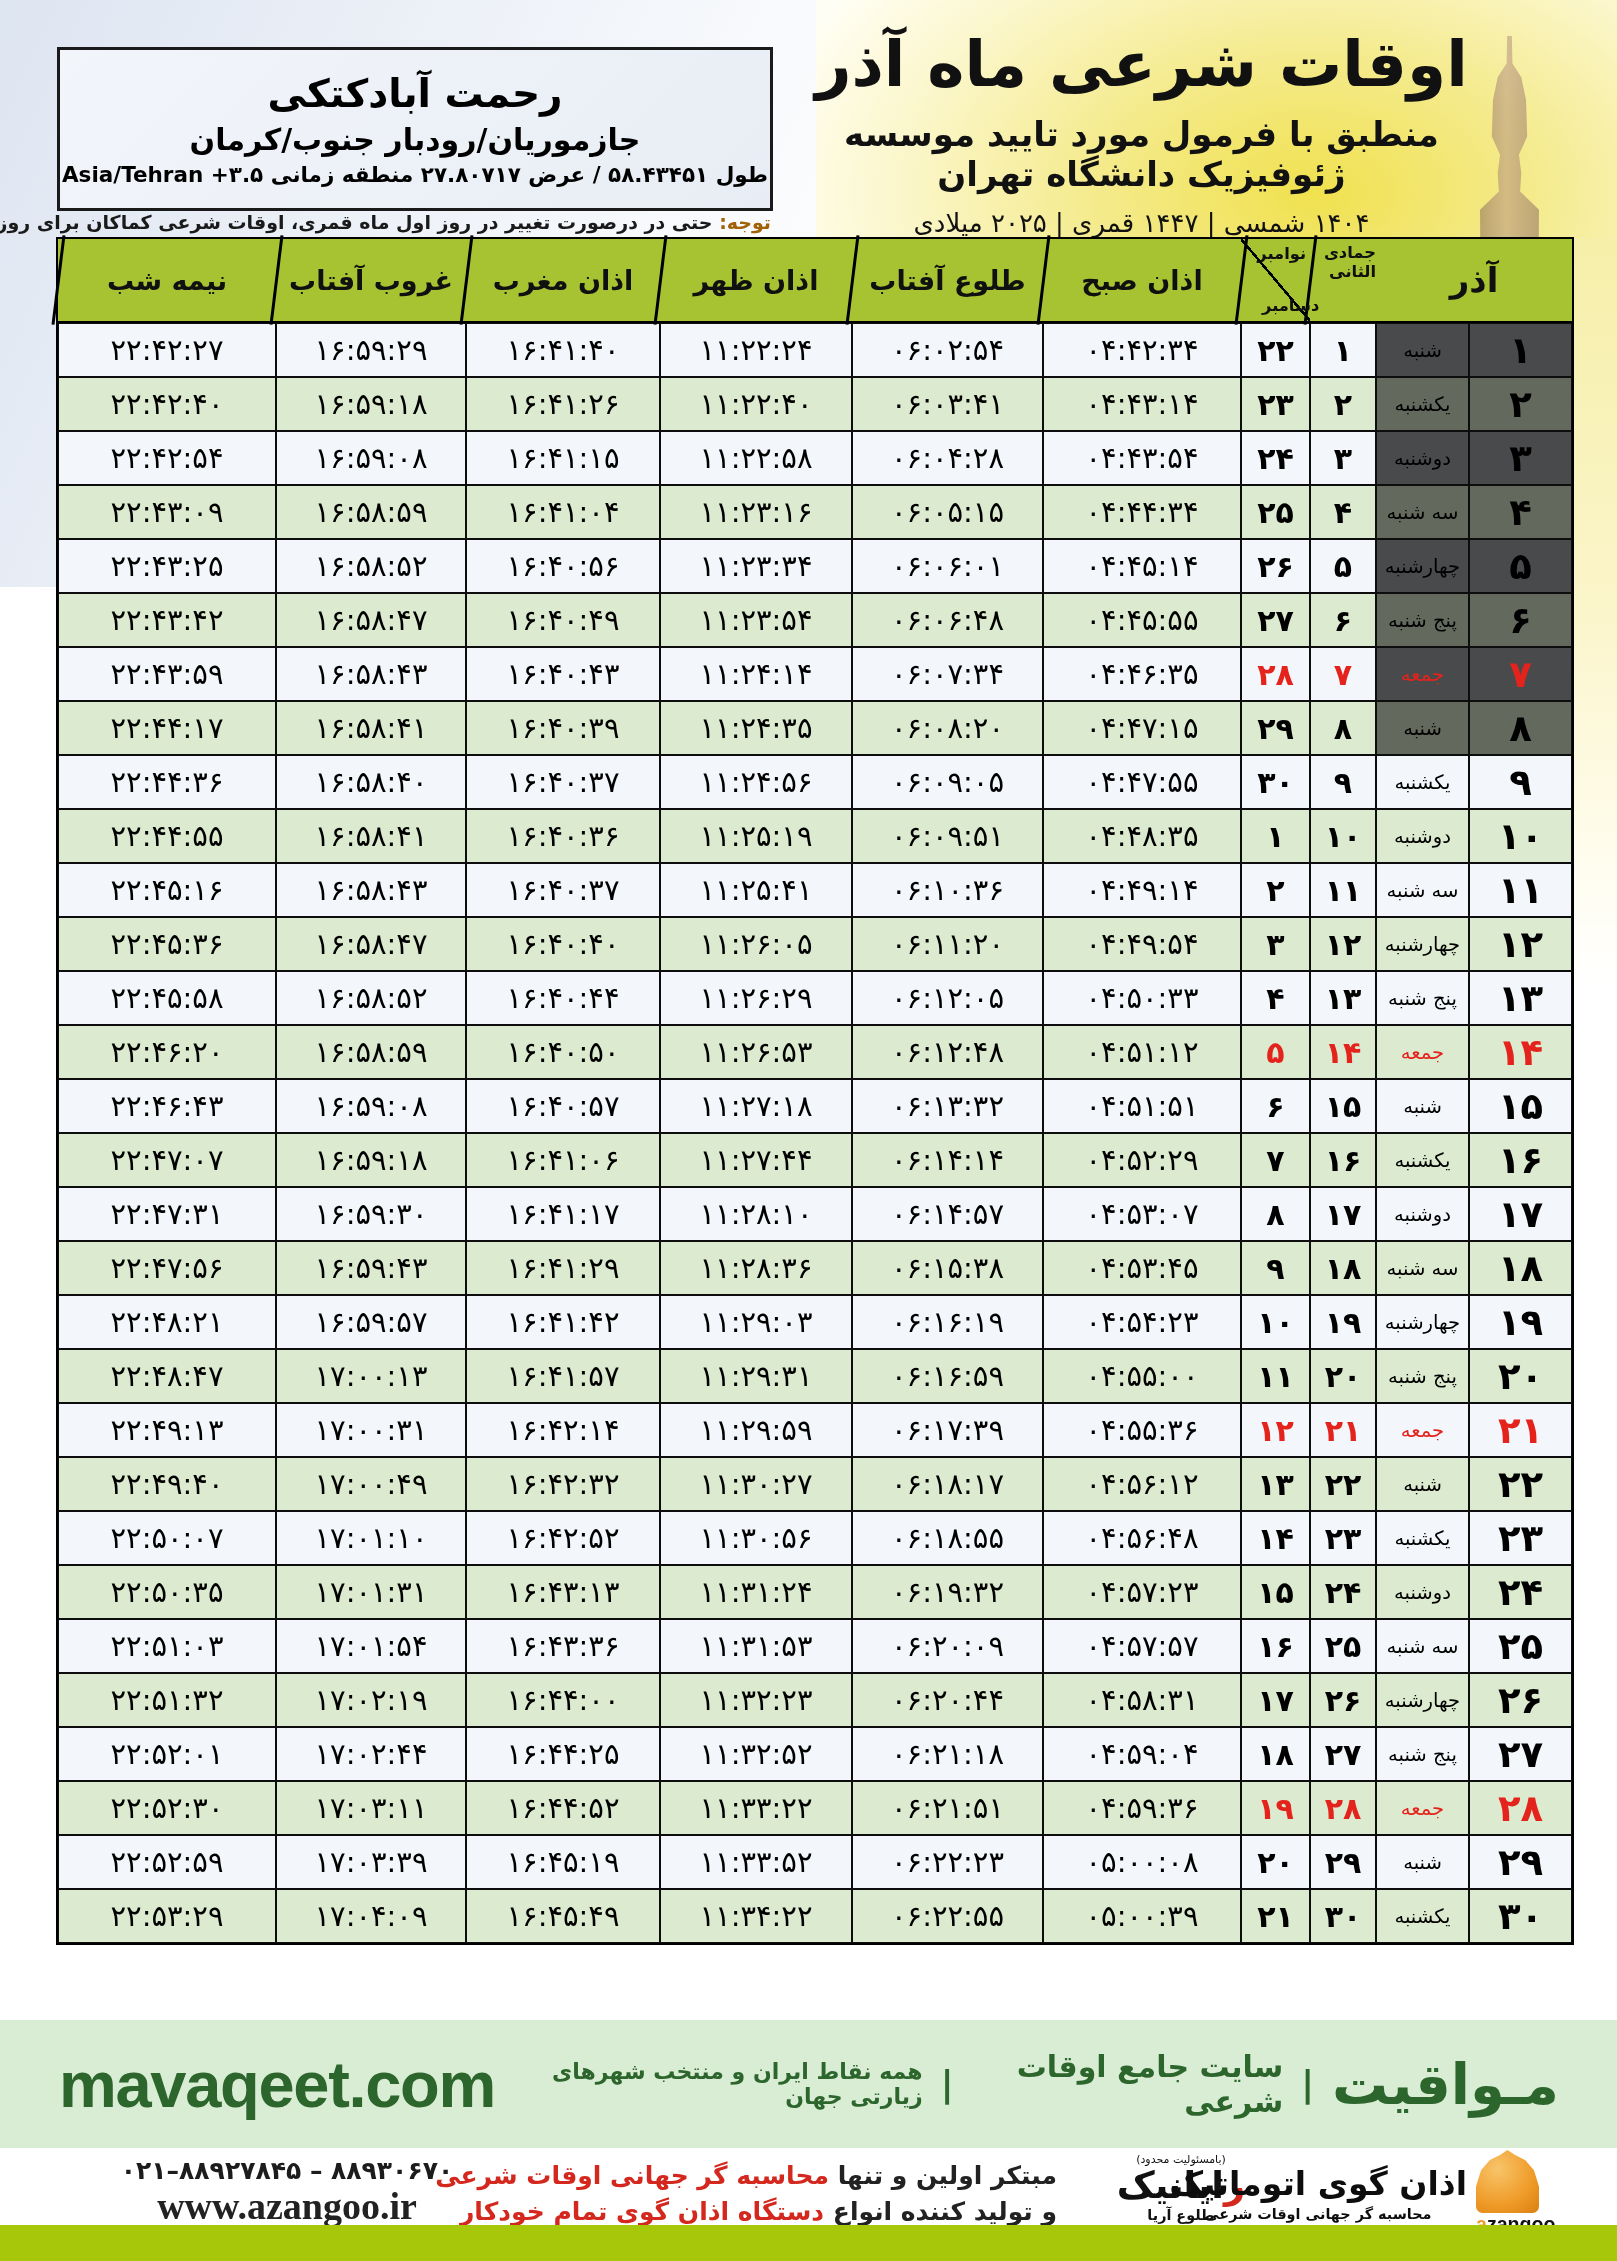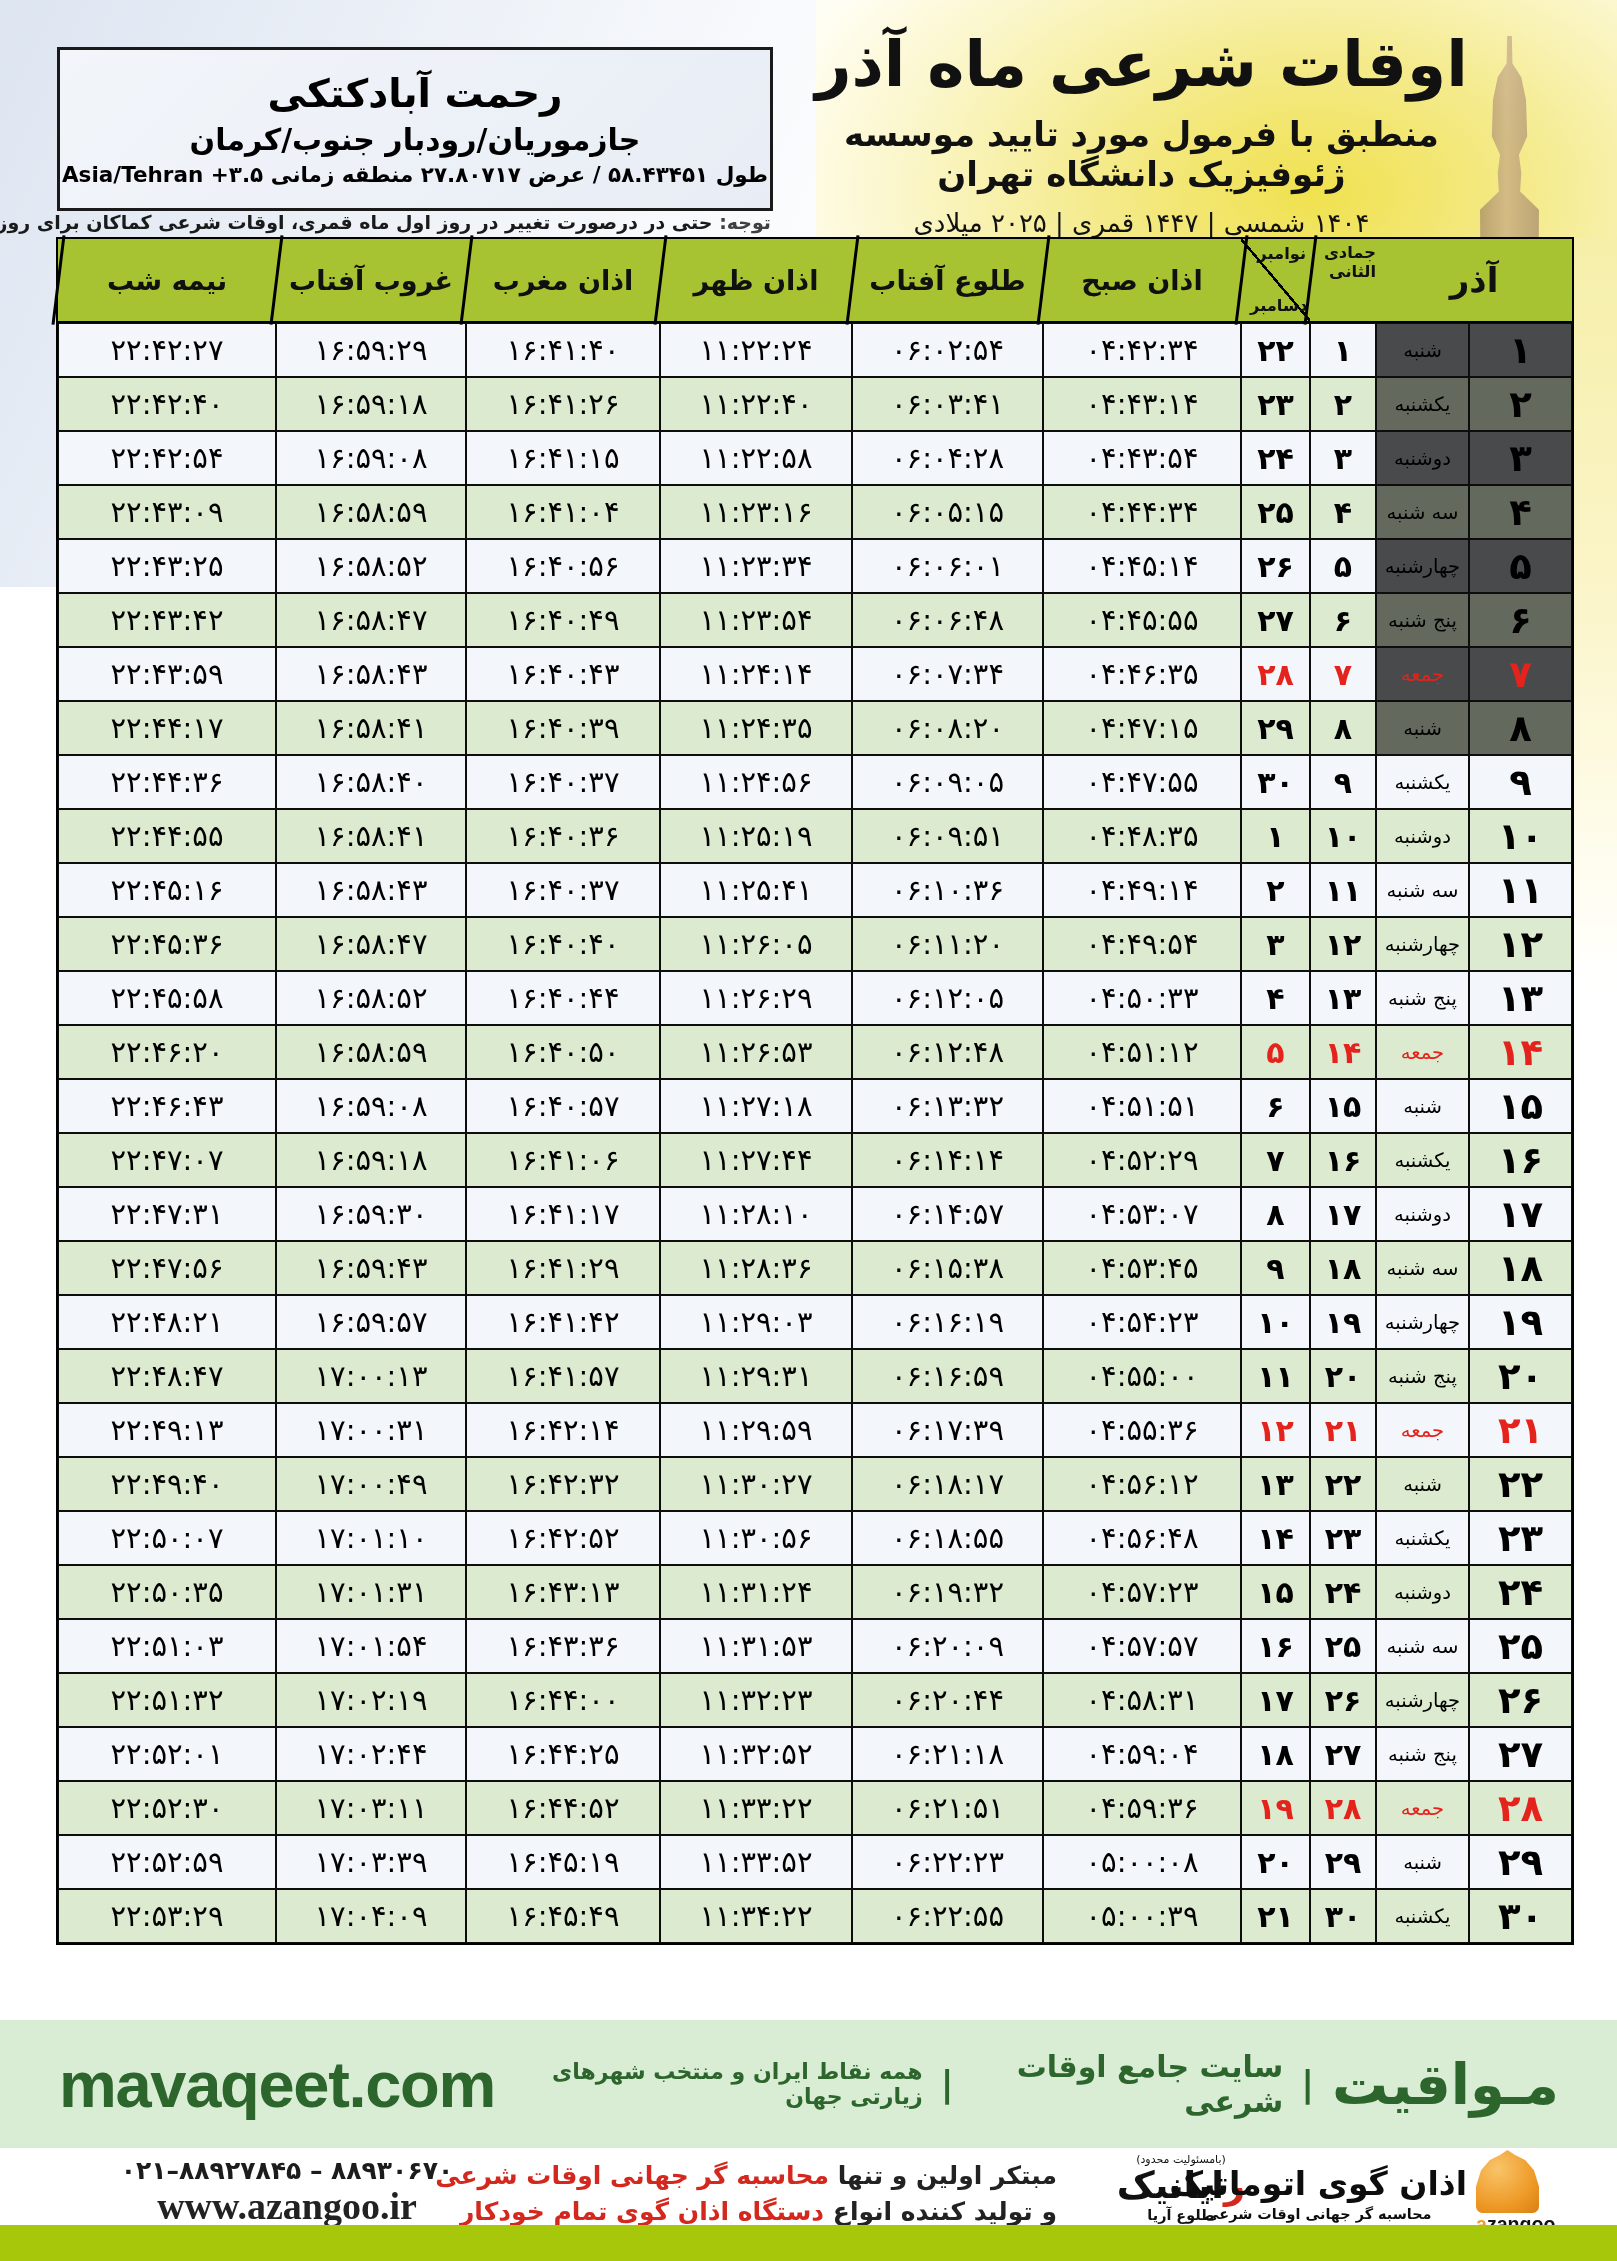--- a/index.html
+++ b/index.html
@@ -29,36 +29,36 @@
   .title-main{font-size:63px;font-weight:bold;line-height:1.25;}
   .title-sub{font-size:34px;font-weight:bold;margin-top:9px;}
   .title-years{font-size:26px;margin-top:14.4px;}
   .locbox{left:57px;top:47px;width:710px;height:158px;border:3.3px solid #1a1a1a;
     background:linear-gradient(135deg,#f2f5fa,#e8edf5);direction:rtl;text-align:center;
     display:flex;flex-direction:column;justify-content:center;gap:5.2px;}
   .loc-name{font-size:39px;font-weight:bold;}
   .loc-region{font-size:30px;font-weight:bold;}
   .loc-coords{font-size:21.5px;font-weight:bold;}
   .notice{left:57px;top:211px;width:714px;direction:rtl;text-align:right;font-size:19px;font-weight:bold;color:#1a1a1a;white-space:nowrap;}
-  .notice .red{color:#404040;}
+  .notice .red{color:#a16207;}
   
   .ptable{left:56px;top:237px;width:1514px;border:2px solid #000;background:#000;direction:rtl;}
   .thead{display:grid;height:82px;background:#a8c331;
     grid-template-columns:103px 93px 66px 69px 198px 191px 192px 194px 190px auto;
     border-bottom:2.6px solid #000;position:relative;}
   .hcell{position:relative;display:flex;align-items:center;justify-content:center;
     font-weight:bold;font-size:27px;color:#101010;}
   .hcell .slant{position:absolute;left:-1.3px;top:-3.9px;height:90px;width:2.6px;background:#000;transform:rotate(7deg);}
   .h-month{grid-column:1 / span 2;font-size:34px;}
   .h-lunar{align-items:flex-start;font-size:16.3px;padding-top:3.9px;}
   .h-greg{font-size:16.3px;}
   .h-greg .diag{position:absolute;inset:0;
     background:linear-gradient(to left bottom,transparent 48.8%,#000 48.8%,#000 51.2%,transparent 51.2%);}
   .h-greg .nov{position:absolute;top:5.2px;right:3.9px;}
-  .h-greg .dec{position:absolute;bottom:6.5px;left:9px;}
+  .h-greg .dec{position:absolute;bottom:6.5px;left:21px;}
   .tbody{display:grid;grid-template-columns:103px 93px 66px 69px 198px 191px 192px 194px 190px auto;}
   .cell{border:1.3px solid #0d0d0d;display:flex;align-items:center;justify-content:center;min-height:52px;}
   .row-odd  .cell{background:#f3f6fa;}
   .row-even .cell{background:#dcebcf;}
   .c-azar{font-size:37px;font-weight:bold;}
   .c-week{font-size:19.6px;}
   .c-num{font-size:30px;font-weight:600;}
   .c-time{font-size:29px;direction:ltr;letter-spacing:0.7px;}
   .friday .c-azar,.friday .c-week,.friday .c-num{color:#e3231c;}
   .row-odd  .imgbg{background:rgba(243,246,250,.30);}

